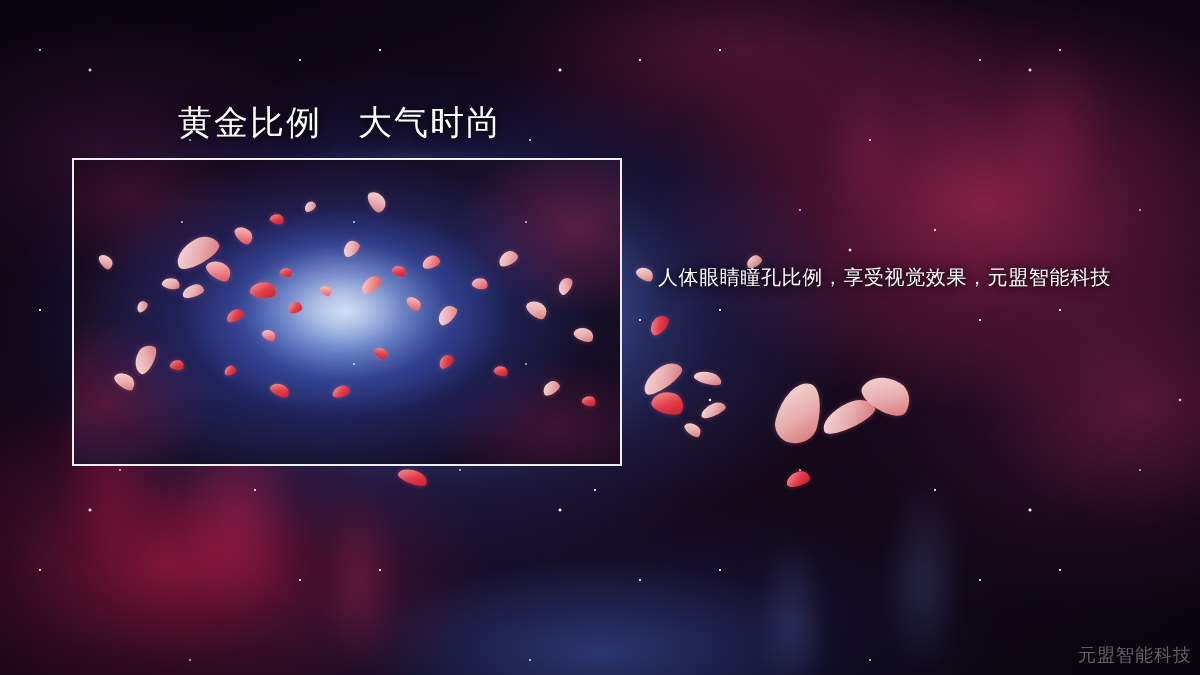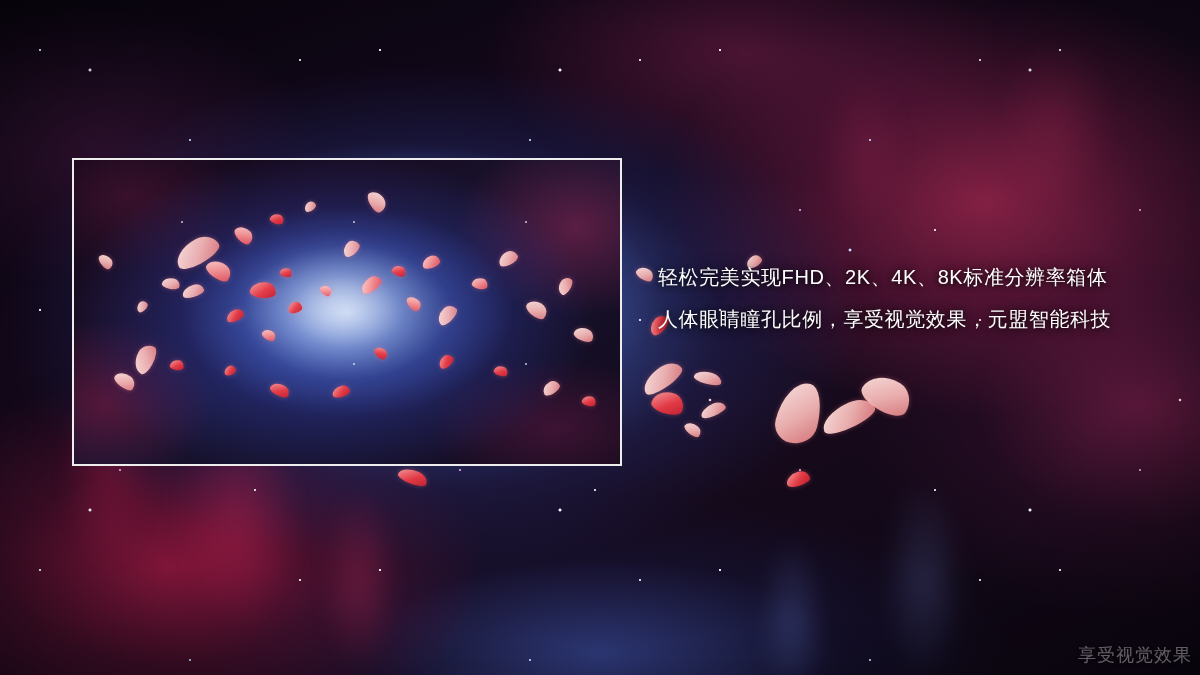--- a/index.html
+++ b/index.html
@@ -206,20 +206,21 @@
       <div class="petal pale" style="left: 862px; top: 378px; width: 50px; height: 34px; transform: rotate(32deg);"></div>
       <div class="petal deep" style="left: 786px; top: 472px; width: 24px; height: 14px; transform: rotate(-16deg);"></div>
       <div class="petal deep" style="left: 398px; top: 470px; width: 30px; height: 14px; transform: rotate(22deg);"></div>
       <div class="petal pale" style="left: 746px; top: 256px; width: 16px; height: 11px; transform: rotate(-28deg);"></div>
       <div class="petal pale" style="left: 636px; top: 268px; width: 18px; height: 12px; transform: rotate(34deg);"></div>
       <div class="petal deep" style="left: 648px; top: 318px; width: 22px; height: 14px; transform: rotate(-46deg);"></div>
     </div>
 
   <div class="bg-layer" id="bg-vignette"></div>
 
+  <div id="title">黄金比例　大气时尚</div>
 
   <div id="picture-frame">
     <div id="frame-inner"></div>
     <div id="frame-stars"></div>
     <div id="frame-glow"></div>
     <div id="inner-petals">
         <div class="petal pale" style="left: 100px; top: 80px; width: 46px; height: 24px; transform: rotate(-28deg);"></div>
         <div class="petal" style="left: 132px; top: 102px; width: 26px; height: 17px; transform: rotate(36deg);"></div>
         <div class="petal pale" style="left: 88px; top: 118px; width: 18px; height: 11px; transform: rotate(12deg);"></div>
         <div class="petal pale" style="left: 108px; top: 125px; width: 22px; height: 12px; transform: rotate(-16deg);"></div>
@@ -254,19 +255,18 @@
         <div class="petal deep" style="left: 364px; top: 196px; width: 16px; height: 11px; transform: rotate(-36deg);"></div>
         <div class="petal deep" style="left: 420px; top: 206px; width: 14px; height: 10px; transform: rotate(22deg);"></div>
         <div class="petal pale" style="left: 468px; top: 222px; width: 18px; height: 12px; transform: rotate(-30deg);"></div>
         <div class="petal deep" style="left: 508px; top: 236px; width: 14px; height: 10px; transform: rotate(16deg);"></div>
         <div class="petal pale" style="left: 24px; top: 96px; width: 16px; height: 11px; transform: rotate(54deg);"></div>
         <div class="petal pale" style="left: 62px; top: 142px; width: 12px; height: 9px; transform: rotate(-42deg);"></div>
       </div>
   </div>
 
   <div id="body-text">
-      <div class="body-line">轻松完美实现FHD、2K、4K、8K标准分辨率箱体</div>
       <div class="body-line">人体眼睛瞳孔比例，享受视觉效果，元盟智能科技</div>
     </div>
 
-  <div id="watermark">享受视觉效果</div>
+  <div id="watermark">元盟智能科技</div>
 
 </div>
 
 </body></html>

